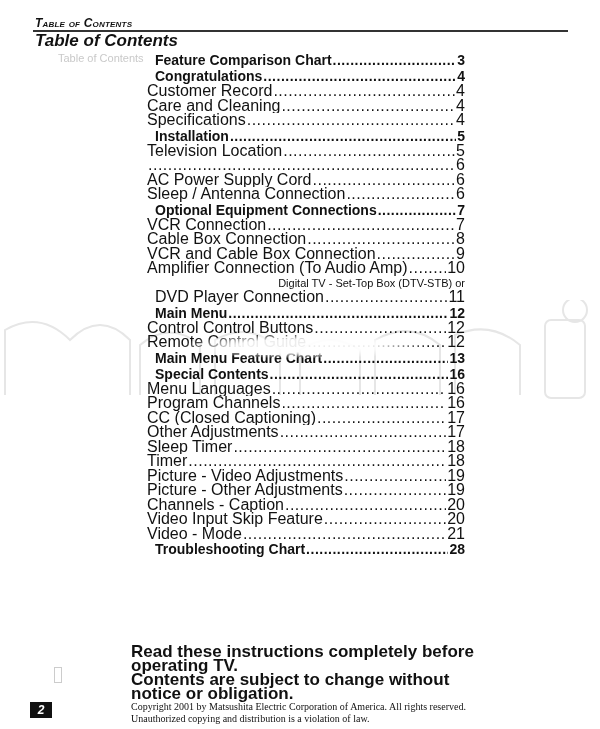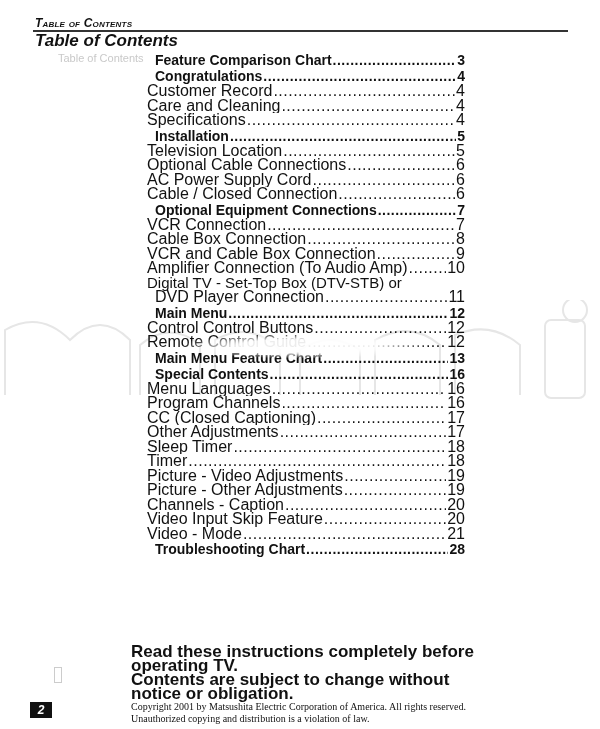--- a/index.html
+++ b/index.html
@@ -13,21 +13,21 @@
   .ghost { position:absolute; color:#c9c9c9; font-size:11px; }
   .toc { position:absolute; left:135px; top:52px; width:330px; }
   .row { display:flex; align-items:baseline; white-space:nowrap; overflow:hidden; }
   .row .label { flex:0 0 auto; }
   .row .dots { flex:1 1 auto; overflow:hidden; margin:0 1px; }
   .row .dots::after { content:"........................................................................................................................................................................................."; letter-spacing:0.5px; }
   .row .pg { flex:0 0 auto; }
   .major { font-size:14px; font-weight:bold; height:16px; line-height:16px;margin-left:20px; }
   .minor { font-size:16px; height:14.5px; line-height:14.5px; padding-left:12px; }
   .minor.cont { padding-left:20px; }
-  .nodots { height:14.5px; line-height:14.5px; font-size:15px; padding-left:12px; white-space:nowrap; }
+  .nodots { height:14.5px; line-height:14.5px; font-size:11px; padding-left:12px; white-space:nowrap;text-align:right; }
   .footer { position:absolute; left:131px; top:645px; width:345px; }
   .footer .b { font-size:17px; font-weight:bold; line-height:14px; }
   .footer .n { font-size:10px; line-height:12px;font-family:Liberation Serif, serif; }
   .pagenum { position:absolute; left:30px; top:702px; width:22px; height:16px; background:#111; color:#fff;
              font-size:12px; font-weight:bold; font-style:italic; text-align:center; line-height:16px; }
   .marker { position:absolute; left:54px; top:667px; width:6px; height:14px; border:1px solid #ccc; }
   .smudge { position:absolute; left:185px; top:334px; width:240px; height:24px;
             background:radial-gradient(ellipse at center, rgba(255,255,255,0.92) 40%, rgba(255,255,255,0) 75%); }
 </style>
 </head>
@@ -81,31 +81,30 @@
       <span class="label">Installation</span>
       <span class="dots"></span>
       <span class="pg">5</span>
     </div>
     <div class="row minor">
       <span class="label">Television Location</span>
       <span class="dots"></span>
       <span class="pg">5</span>
     </div>
     <div class="row minor">
-      <span class="label">Optional Cable Connections</span>
       <span class="dots"></span>
       <span class="pg">6</span>
     </div>
     <div class="row minor">
       <span class="label">AC Power Supply Cord</span>
       <span class="dots"></span>
       <span class="pg">6</span>
     </div>
     <div class="row minor">
-      <span class="label">Cable / Closed Connection</span>
+      <span class="label">Sleep / Antenna Connection</span>
       <span class="dots"></span>
       <span class="pg">6</span>
     </div>
     <div class="row major">
       <span class="label">Optional Equipment Connections</span>
       <span class="dots"></span>
       <span class="pg">7</span>
     </div>
     <div class="row minor">
       <span class="label">VCR Connection</span>

